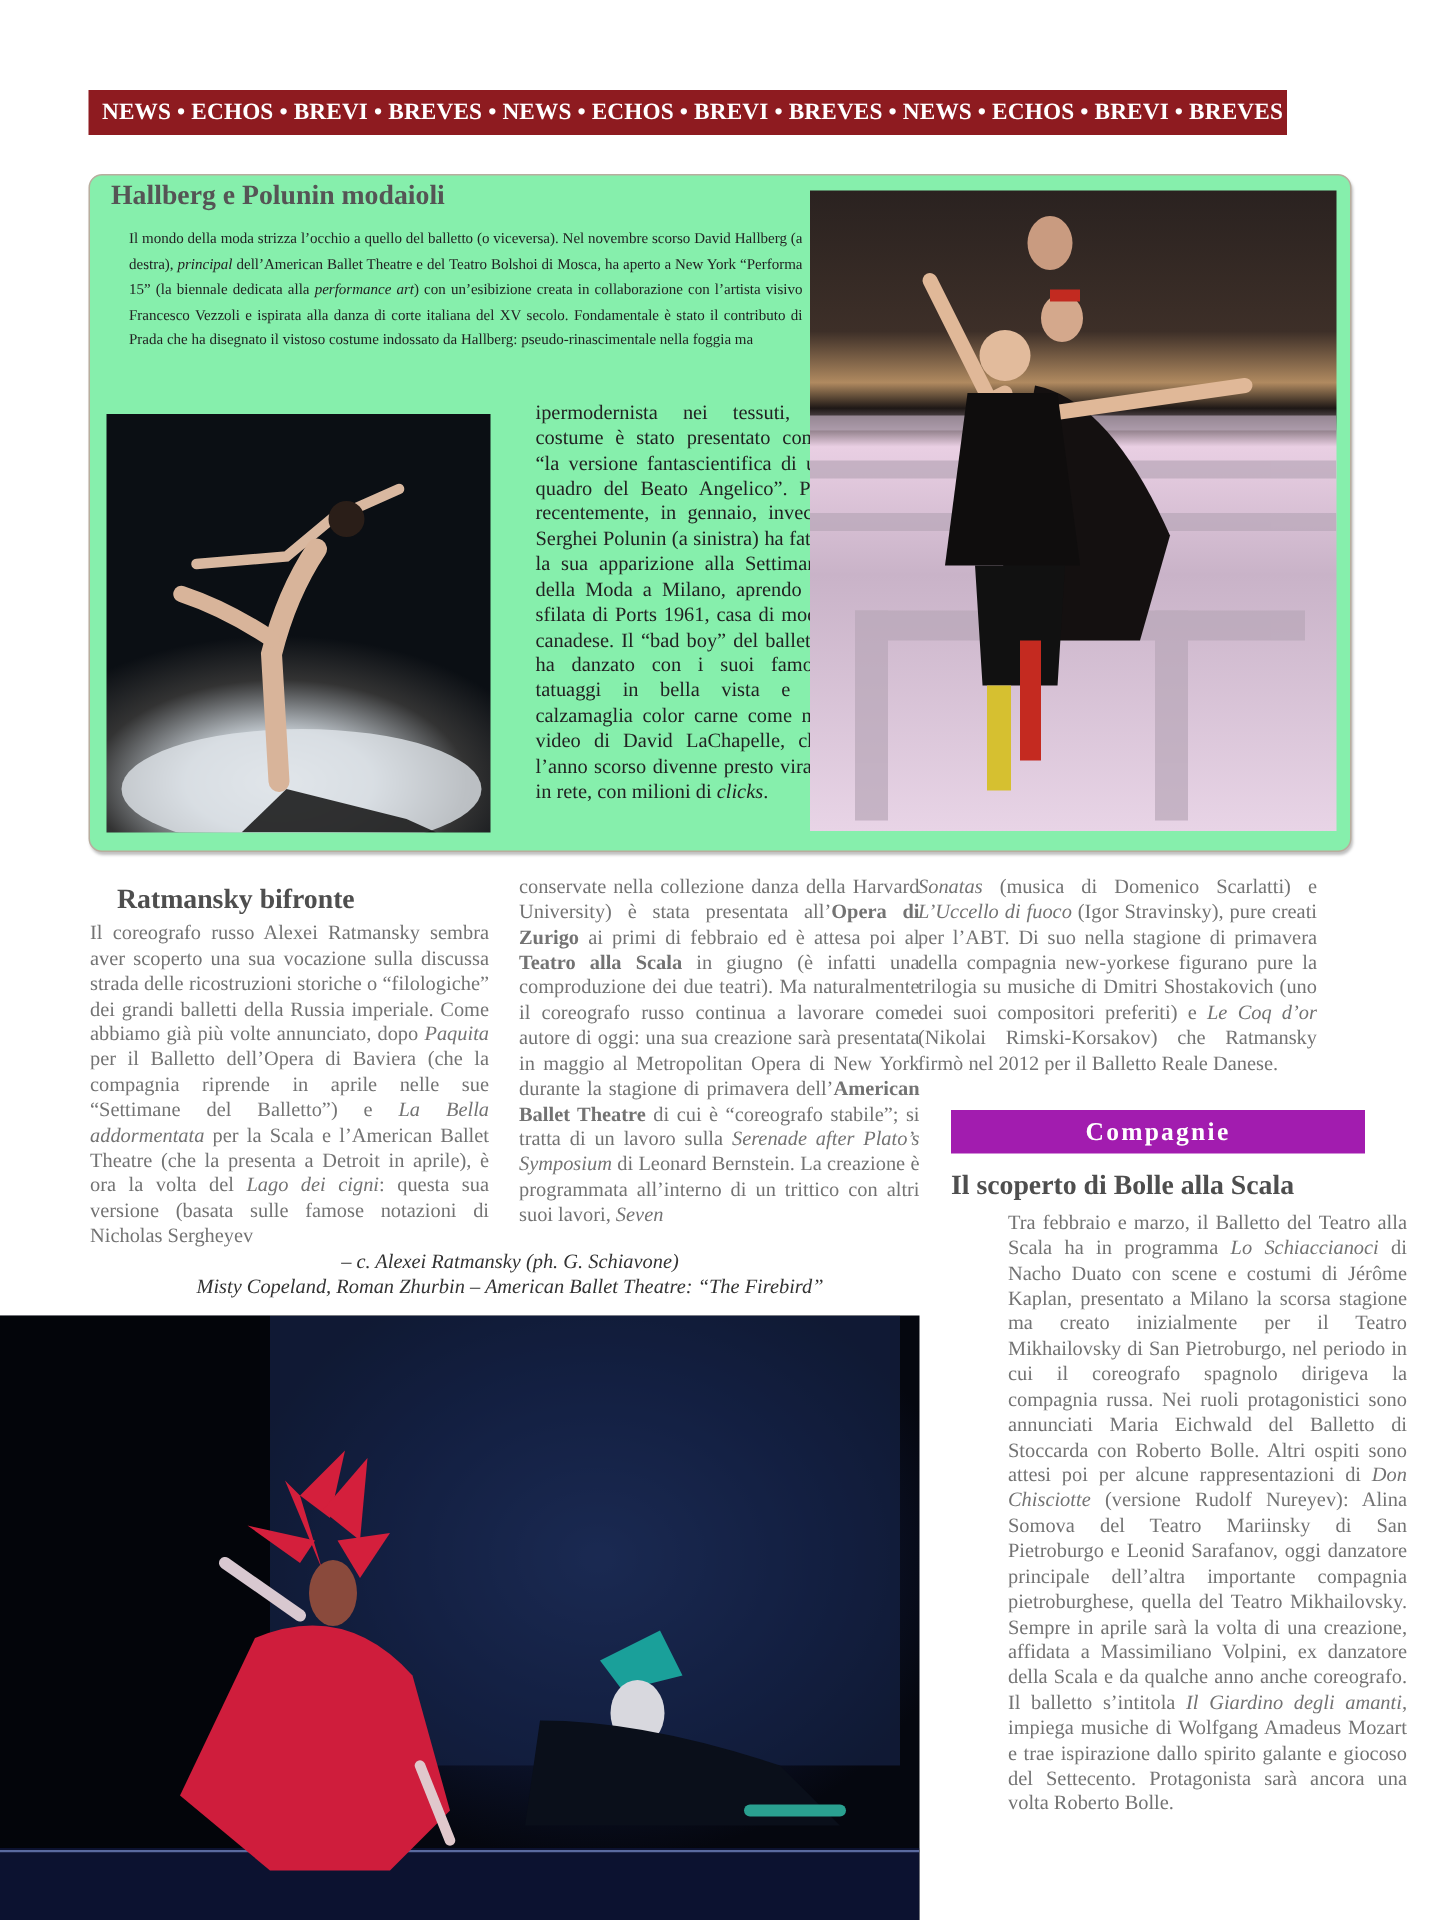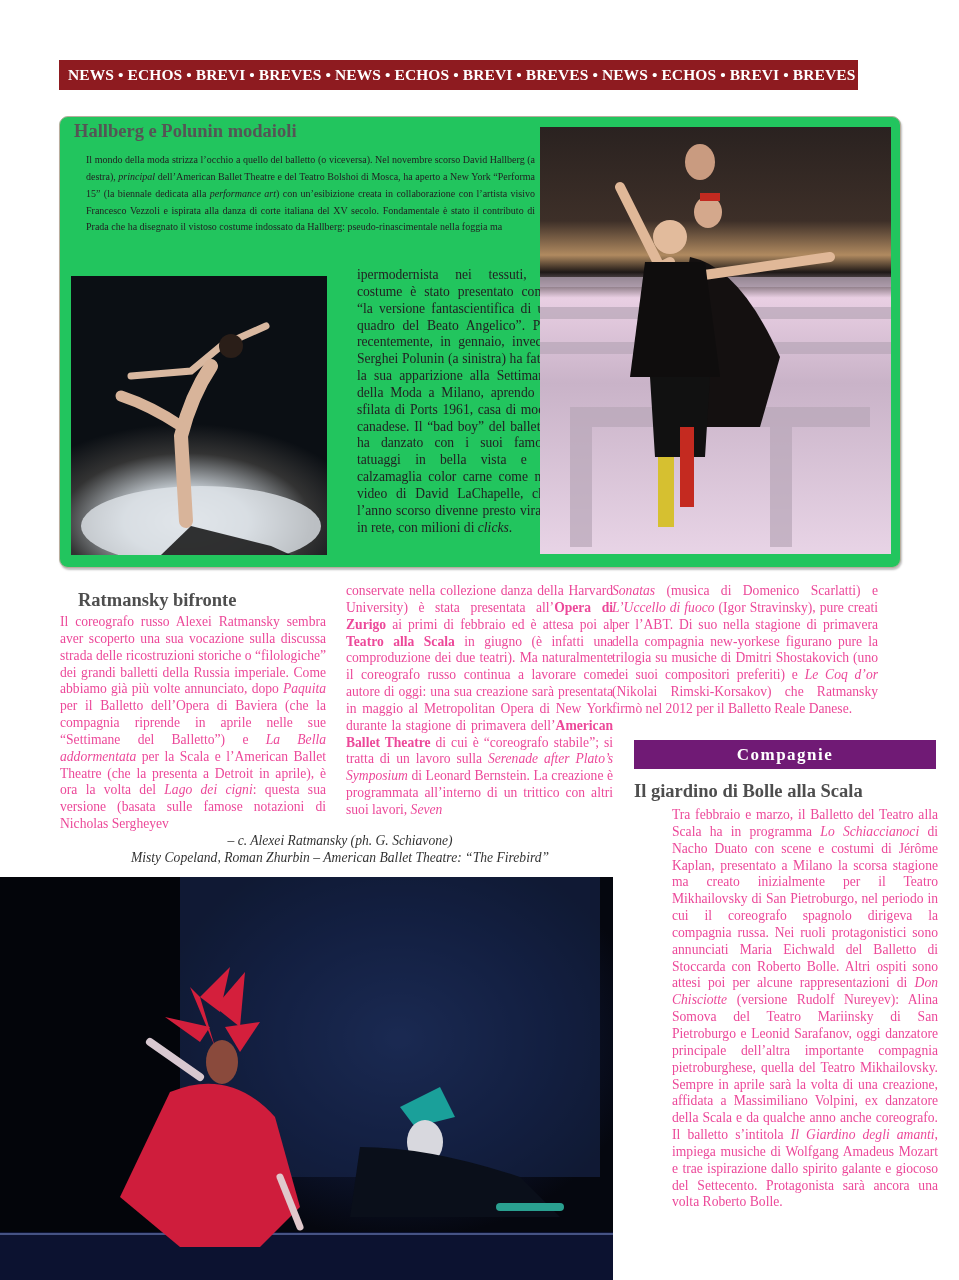--- a/index.html
+++ b/index.html
@@ -8,21 +8,21 @@
 
   .banner {
     position: absolute; left: 59px; top: 60px; width: 799px; height: 30px;
     background: #8e1b20; color: #fff; font-weight: bold; font-size: 15.5px;
     line-height: 30px; padding-left: 9px; white-space: nowrap; overflow: hidden;
     letter-spacing: 0.1px;
   }
 
   .feature-box {
     position: absolute; left: 59px; top: 116px; width: 842px; height: 452px;
-    background: #22c55e; border: 1px solid #b8ad9e; border-radius: 9px;
+    background: #86efac; border: 1px solid #b8ad9e; border-radius: 9px;
     box-shadow: 1px 2px 2px rgba(0,0,0,0.25);
   }
   .feature-title {
     position: absolute; left: 14px; top: 4px; font-size: 18.5px; font-weight: bold; color: #555;
   }
   .feature-text {
     position: absolute; left: 26px; top: 35px; width: 449px;
     font-size: 10px; line-height: 16.85px; text-align: justify; color: #222;
   }
   .feature-text2 {
@@ -33,33 +33,33 @@
     position: absolute; left: 11px; top: 159px; width: 256px; height: 279px;
     background: radial-gradient(ellipse 70% 35% at 45% 88%, #e8ecef 0%, #bfc6cc 35%, #333 70%, #0b0f14 100%);
     overflow: hidden;
   }
   .photo-hallberg {
     position: absolute; left: 480px; top: 10px; width: 351px; height: 427px;
     background: linear-gradient(180deg, #2a2220 0%, #3d2f28 22%, #b08a60 30%, #1e1816 34%, #e9cfe3 40%, #c9b3c8 60%, #e8d4e6 100%);
     overflow: hidden;
   }
 
-  .col { position: absolute; font-size: 13.6px; line-height: 16.85px; text-align: justify; color: #ec4899; }
+  .col { position: absolute; font-size: 13.6px; line-height: 16.85px; text-align: justify; color: #737373; }
   .col1 { left: 60px; top: 614px; width: 266px; }
   .col2 { left: 346px; top: 583px; width: 267px; }
   .col3 { left: 612px; top: 583px; width: 266px; }
   .col4 { left: 672px; top: 807px; width: 266px; }
 
   .h2 { position: absolute; font-size: 18.5px; font-weight: bold; color: #4e4e4e; }
   .h2-ratmansky { left: 60px; top: 590px; margin-left: 18px; }
   .h2-giardino { left: 634px; top: 781px; }
 
   .section-bar {
-    position: absolute; left: 634px; top: 740px; width: 302px; height: 29px;
-    background: #701a75; color: #fff; font-weight: bold; font-size: 17px;
+    position: absolute; left: 634px; top: 740px; width: 276px; height: 29px;
+    background: #a21caf; color: #fff; font-weight: bold; font-size: 17px;
     letter-spacing: 1.5px; text-align: center; line-height: 29px;
   }
 
   .caption {
     position: absolute; left: 90px; top: 832px; width: 500px; text-align: center;
     font-style: italic; font-size: 13.6px; line-height: 17px; color: #333;
   }
 
   .photo-firebird {
     position: absolute; left: 0; top: 877px; width: 613px; height: 403px;
@@ -113,21 +113,21 @@
   </div>
 </div>
 
 <div class="h2 h2-ratmansky">Ratmansky bifronte</div>
 <div class="col col1"><span>Il coreografo russo Alexei Ratmansky sembra aver scoperto una sua vocazione sulla discussa strada delle ricostruzioni storiche o “filologiche” dei grandi balletti della Russia imperiale. Come abbiamo già più volte annunciato, dopo </span><i>Paquita</i><span> per il Balletto dell’Opera di Baviera (che la compagnia riprende in aprile nelle sue “Settimane del Balletto”) e </span><i>La Bella addormentata</i><span> per la Scala e l’American Ballet Theatre (che la presenta a Detroit in aprile), è ora la volta del </span><i>Lago dei cigni</i><span>: questa sua versione (basata sulle famose notazioni di Nicholas Sergheyev</span></div>
 <div class="col col2"><span>conservate nella collezione danza della Harvard University) è stata presentata all’</span><b>Opera di Zurigo</b><span> ai primi di febbraio ed è attesa poi al </span><b>Teatro alla Scala</b><span> in giugno (è infatti una comproduzione dei due teatri). Ma naturalmente il coreografo russo continua a lavorare come autore di oggi: una sua creazione sarà presentata in maggio al Metropolitan Opera di New York durante la stagione di primavera dell’</span><b>American Ballet Theatre</b><span> di cui è “coreografo stabile”; si tratta di un lavoro sulla </span><i>Serenade after Plato’s Symposium</i><span> di Leonard Bernstein. La creazione è programmata all’interno di un trittico con altri suoi lavori, </span><i>Seven</i></div>
 <div class="col col3"><i>Sonatas</i><span> (musica di Domenico Scarlatti) e </span><i>L’Uccello di fuoco</i><span> (Igor Stravinsky), pure creati per l’ABT. Di suo nella stagione di primavera della compagnia new-yorkese figurano pure la trilogia su musiche di Dmitri Shostakovich (uno dei suoi compositori preferiti) e </span><i>Le Coq d’or</i><span> (Nikolai Rimski-Korsakov) che Ratmansky firmò nel 2012 per il Balletto Reale Danese.</span></div>
 
 <div class="section-bar">Compagnie</div>
 
-<div class="h2 h2-giardino">Il giardino di Bolle alla Scala</div>
+<div class="h2 h2-giardino">Il scoperto di Bolle alla Scala</div>
 <div class="col col4"><span>Tra febbraio e marzo, il Balletto del Teatro alla Scala ha in programma </span><i>Lo Schiaccianoci</i><span> di Nacho Duato con scene e costumi di Jérôme Kaplan, presentato a Milano la scorsa stagione ma creato inizialmente per il Teatro Mikhailovsky di San Pietroburgo, nel periodo in cui il coreografo spagnolo dirigeva la compagnia russa. Nei ruoli protagonistici sono annunciati Maria Eichwald del Balletto di Stoccarda con Roberto Bolle. Altri ospiti sono attesi poi per alcune rappresentazioni di </span><i>Don Chisciotte</i><span> (versione Rudolf Nureyev): Alina Somova del Teatro Mariinsky di San Pietroburgo e Leonid Sarafanov, oggi danzatore principale dell’altra importante compagnia pietroburghese, quella del Teatro Mikhailovsky. Sempre in aprile sarà la volta di una creazione, affidata a Massimiliano Volpini, ex danzatore della Scala e da qualche anno anche coreografo. Il balletto s’intitola </span><i>Il Giardino degli amanti</i><span>, impiega musiche di Wolfgang Amadeus Mozart e trae ispirazione dallo spirito galante e giocoso del Settecento. Protagonista sarà ancora una volta Roberto Bolle.</span></div>
 
 <div class="caption">
   <div>– c. Alexei Ratmansky (ph. G. Schiavone)</div>
   <div>Misty Copeland, Roman Zhurbin – American Ballet Theatre: “The Firebird”</div>
 </div>
 
 <div class="photo-firebird" title="Misty Copeland as the Firebird with Roman Zhurbin">
   <svg width="613" height="403" viewBox="0 0 613 403">
     <rect x="0" y="0" width="180" height="403" fill="#03050a"></rect>

